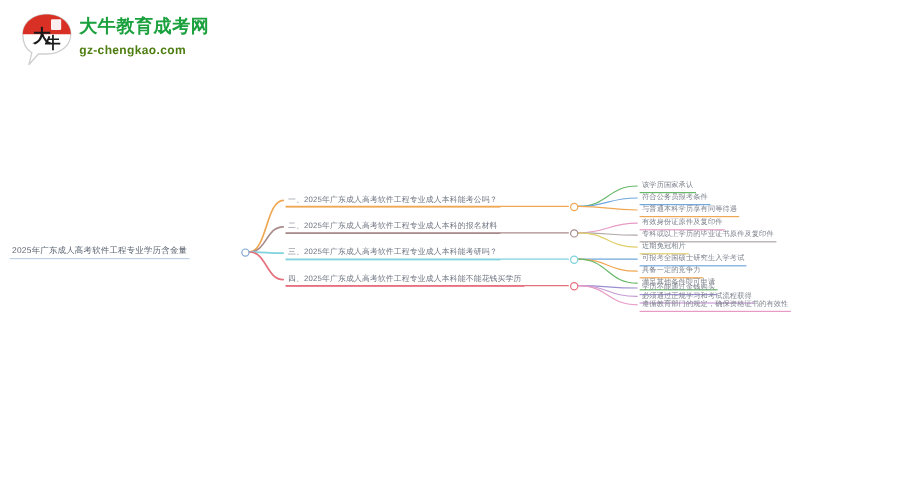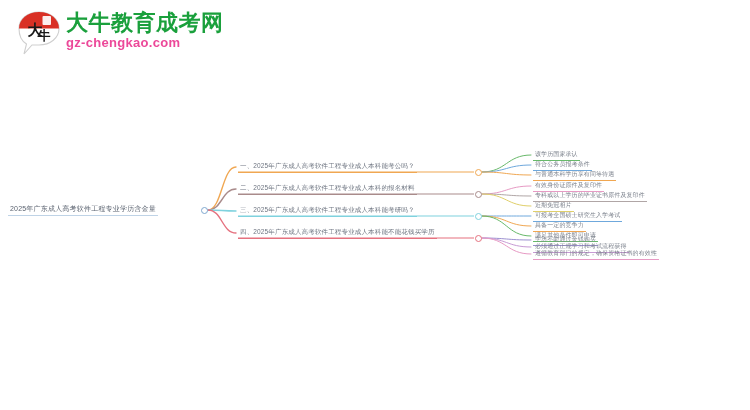--- a/index.html
+++ b/index.html
@@ -6,25 +6,25 @@
   body{
     width:750px;height:410px;background:#ffffff;overflow:hidden;
     font-family:"Liberation Sans","DejaVu Sans",sans-serif;
     position:relative;
   }
   
   #header{position:absolute;left:0;top:0;width:185px;height:68px;}
   #logo-mark{position:absolute;left:16px;top:8px;width:46px;height:50px;}
   #logo-text{position:absolute;left:66px;top:12px;}
   .logo-title{
-    font-size:22px;font-weight:bold;color:#1aa03c;letter-spacing:.5px;
+    font-size:15px;font-weight:bold;color:#1aa03c;letter-spacing:.5px;
     line-height:22px;white-space:nowrap;
   }
   .logo-sub{
-    font-size:13px;font-weight:bold;color:#ec4899;letter-spacing:.3px;
+    font-size:10px;font-weight:bold;color:#4d7c0f;letter-spacing:.3px;
     line-height:16px;white-space:nowrap;margin-top:1px;
   }
   
   #mindmap{position:absolute;left:0;top:0;width:750px;height:410px;}
   #links{position:absolute;left:0;top:0;width:750px;height:410px;}
   .node{
     position:absolute;white-space:nowrap;color:#6f7682;
     font-family:"Liberation Sans","DejaVu Sans",sans-serif;
   }
   .node .txt{display:block;padding:0 2px 1px 2px;}

